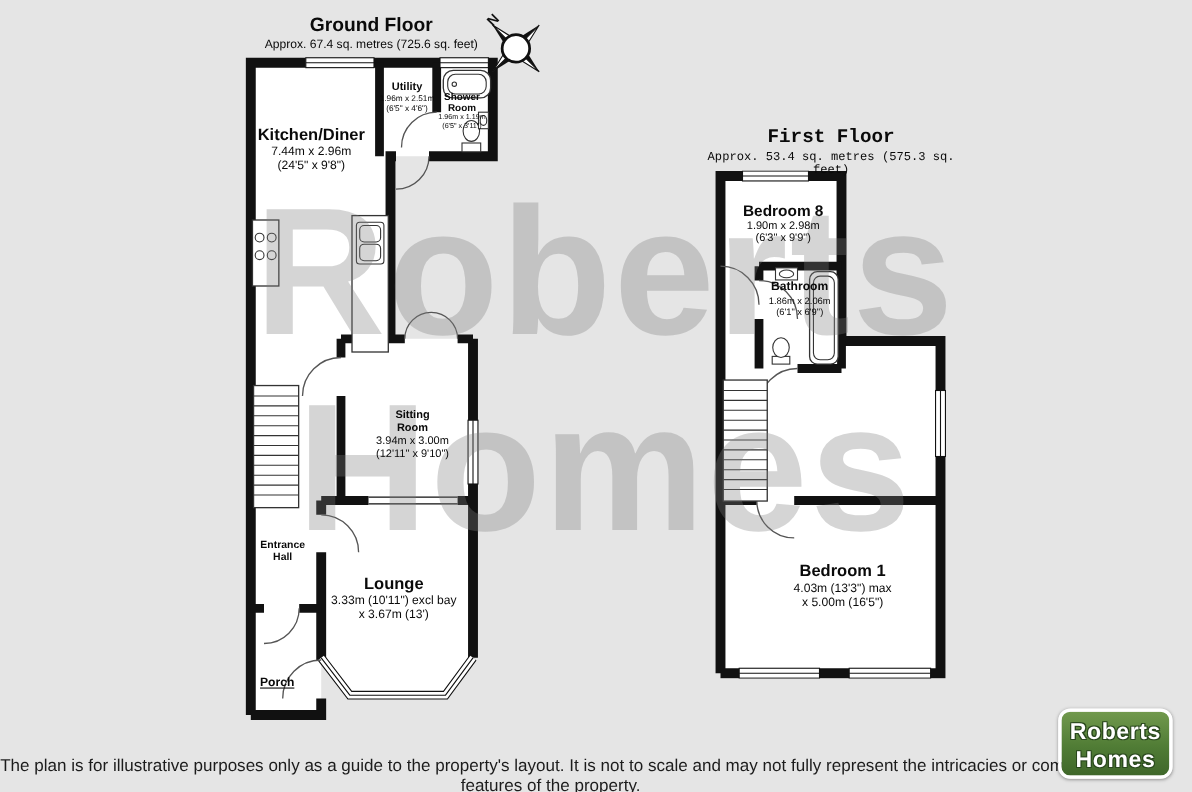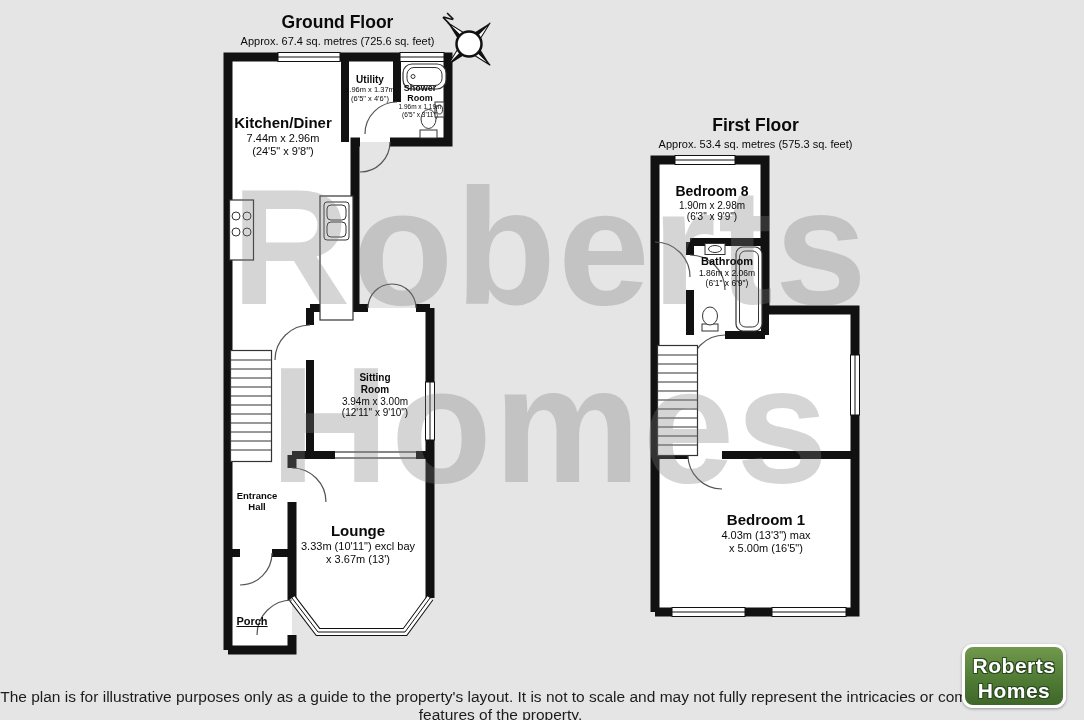--- a/index.html
+++ b/index.html
@@ -33,21 +33,21 @@
 </head>
 <body>
 
 <div class="page">
 
   <div class="ttl" style="left:215px; top:12px; width:245px;">
     <div class="t1">Ground Floor</div>
     <div class="t2">Approx. 67.4 sq. metres (725.6 sq. feet)</div>
   </div>
 
-  <div class="ttl" style="left:633px; top:115px; width:245px;">
+  <div class="ttl" style="left:633px; top:115px; width:245px;font-family:Liberation Mono, monospace;">
     <div class="t1">First Floor</div>
     <div class="t2">Approx. 53.4 sq. metres (575.3 sq. feet)</div>
   </div>
 
   <svg class="abs" style="left:438px; top:6px; z-index:10;" width="62" height="66" viewBox="0 0 62 66">
     <g transform="rotate(45 31 38)">
       <g>
         <polygon points="31,8 25.5,32 31,38" fill="#111"></polygon>
         <polygon points="31,8 36.5,32 31,38" fill="#fff" stroke="#111" stroke-width="1"></polygon>
       </g>
@@ -204,21 +204,21 @@
   </div>
 
   <div class="lbl" style="left:198px; top:114px; width:170px;">
     <div class="nm s15">Kitchen/Diner</div>
     <div class="s11">7.44m x 2.96m</div>
     <div class="s11">(24'5" x 9'8")</div>
   </div>
 
   <div class="lbl" style="left:327px; top:74px; width:86px;">
     <div class="nm s10">Utility</div>
-    <div class="s8">1.96m x 1.37m</div>
+    <div class="s8">1.96m x 2.51m</div>
     <div class="s8">(6'5" x 4'6")</div>
   </div>
 
   <div class="lbl" style="left:392px; top:84px; width:56px;">
     <div class="nm s9">Shower</div>
     <div class="nm s9">Room</div>
     <div class="s65">1.96m x 1.19m</div>
     <div class="s65">(6'5" x 3'11")</div>
   </div>
 

